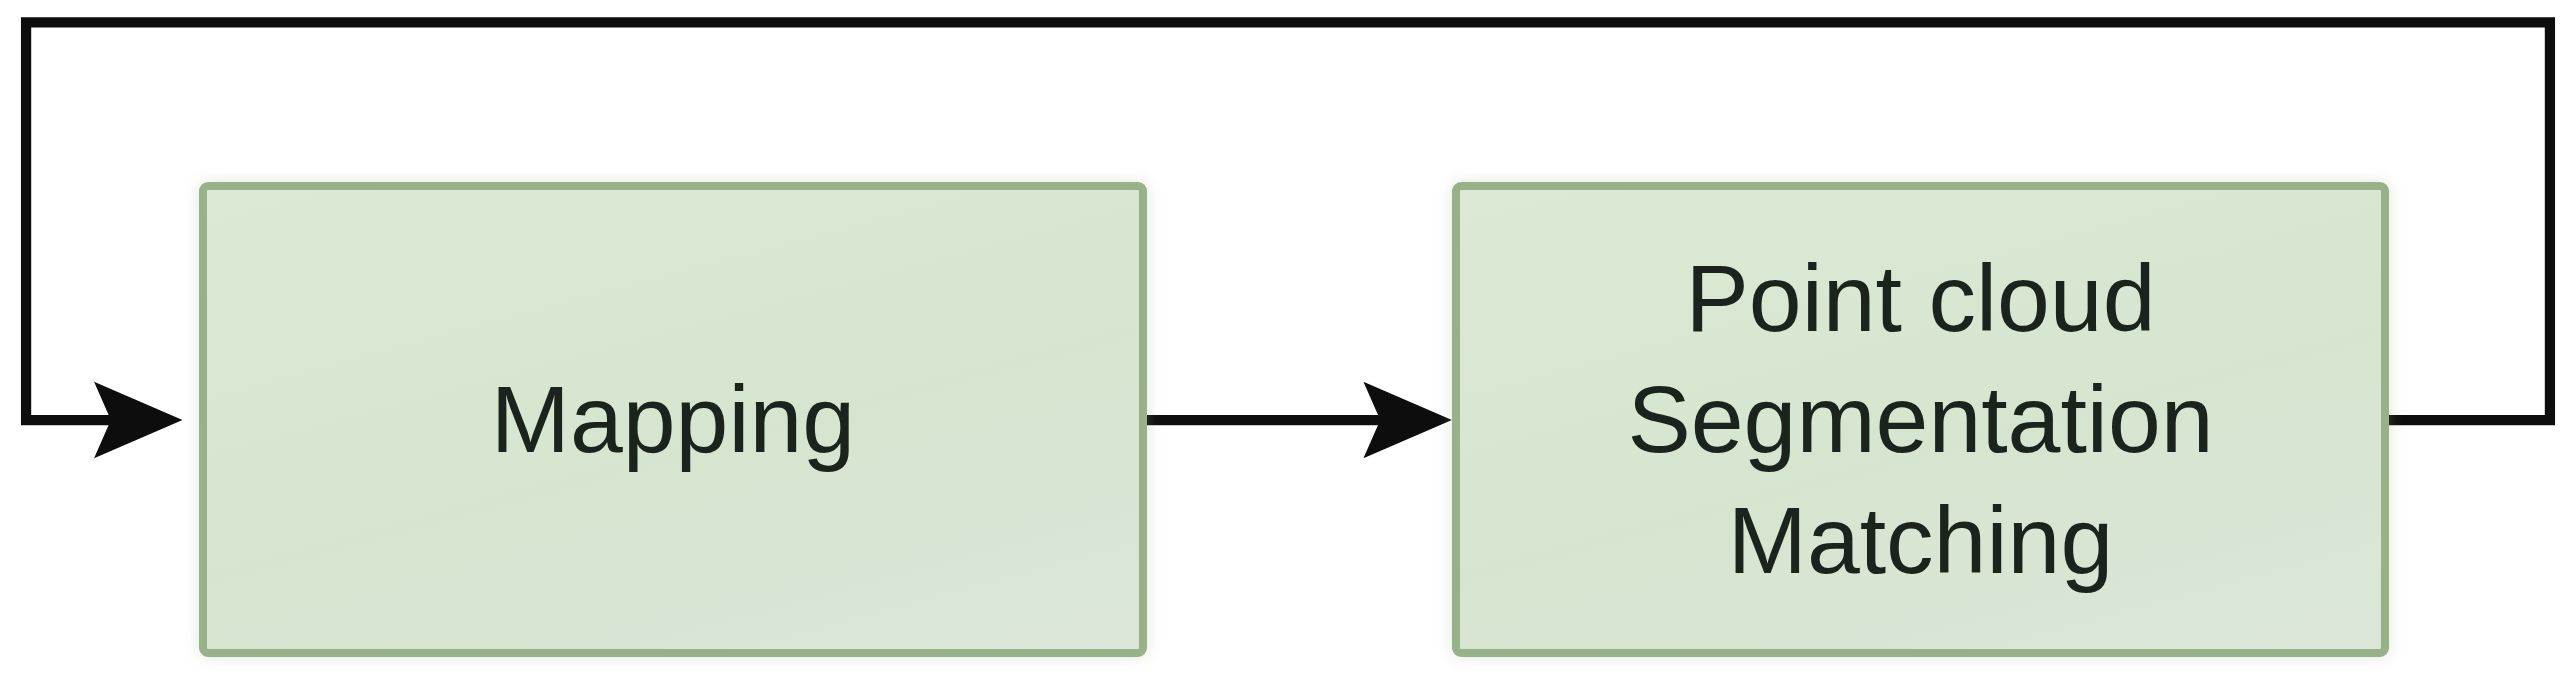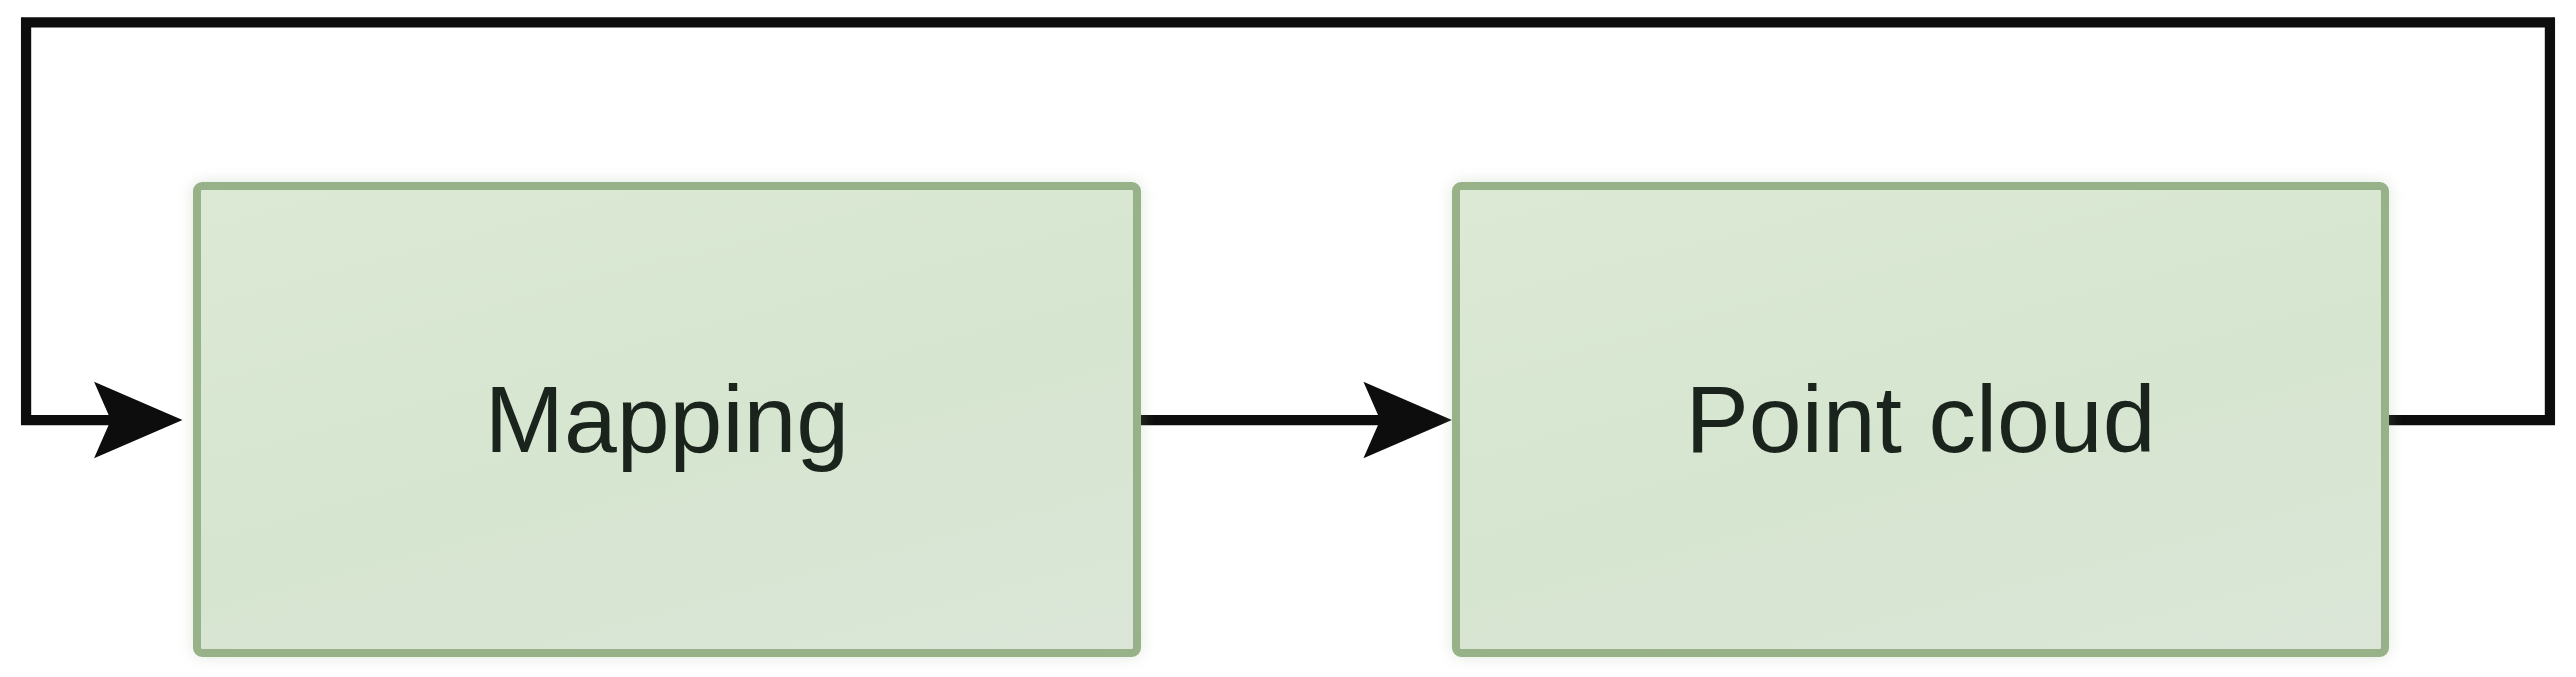--- a/index.html
+++ b/index.html
@@ -38,21 +38,21 @@
     box-shadow: 0 0 15px rgba(150, 180, 140, 0.30);
   }
   .flow-node .node-line {
     font-size: 95px;
     line-height: 121px;
     color: #1b241c;
     text-align: center;
     white-space: nowrap;
   }
   .node-mapping {
-    left: 193px;
+    left: 199px;
     width: 948px;
   }
   .node-pointcloud {
     left: 1452px;
     width: 937px;
   }
 </style>
 </head>
 <body>
 
@@ -66,16 +66,18 @@
     <path d="M 1214 451 L 1490 451" fill="none" stroke="#0d0d0d" stroke-width="11"></path>
     <polygon points="1559,451 1464,410 1482,451 1464,492" fill="#0d0d0d"></polygon>
   </svg>
 
   <div class="flow-node node-mapping">
     <div class="node-line">Mapping</div>
   </div>
 
   <div class="flow-node node-pointcloud">
     <div class="node-line">Point cloud</div>
+    <div class="node-line">Segmentation</div>
+    <div class="node-line">Matching</div>
   </div>
 
 </div>
 
 
 </body></html>

